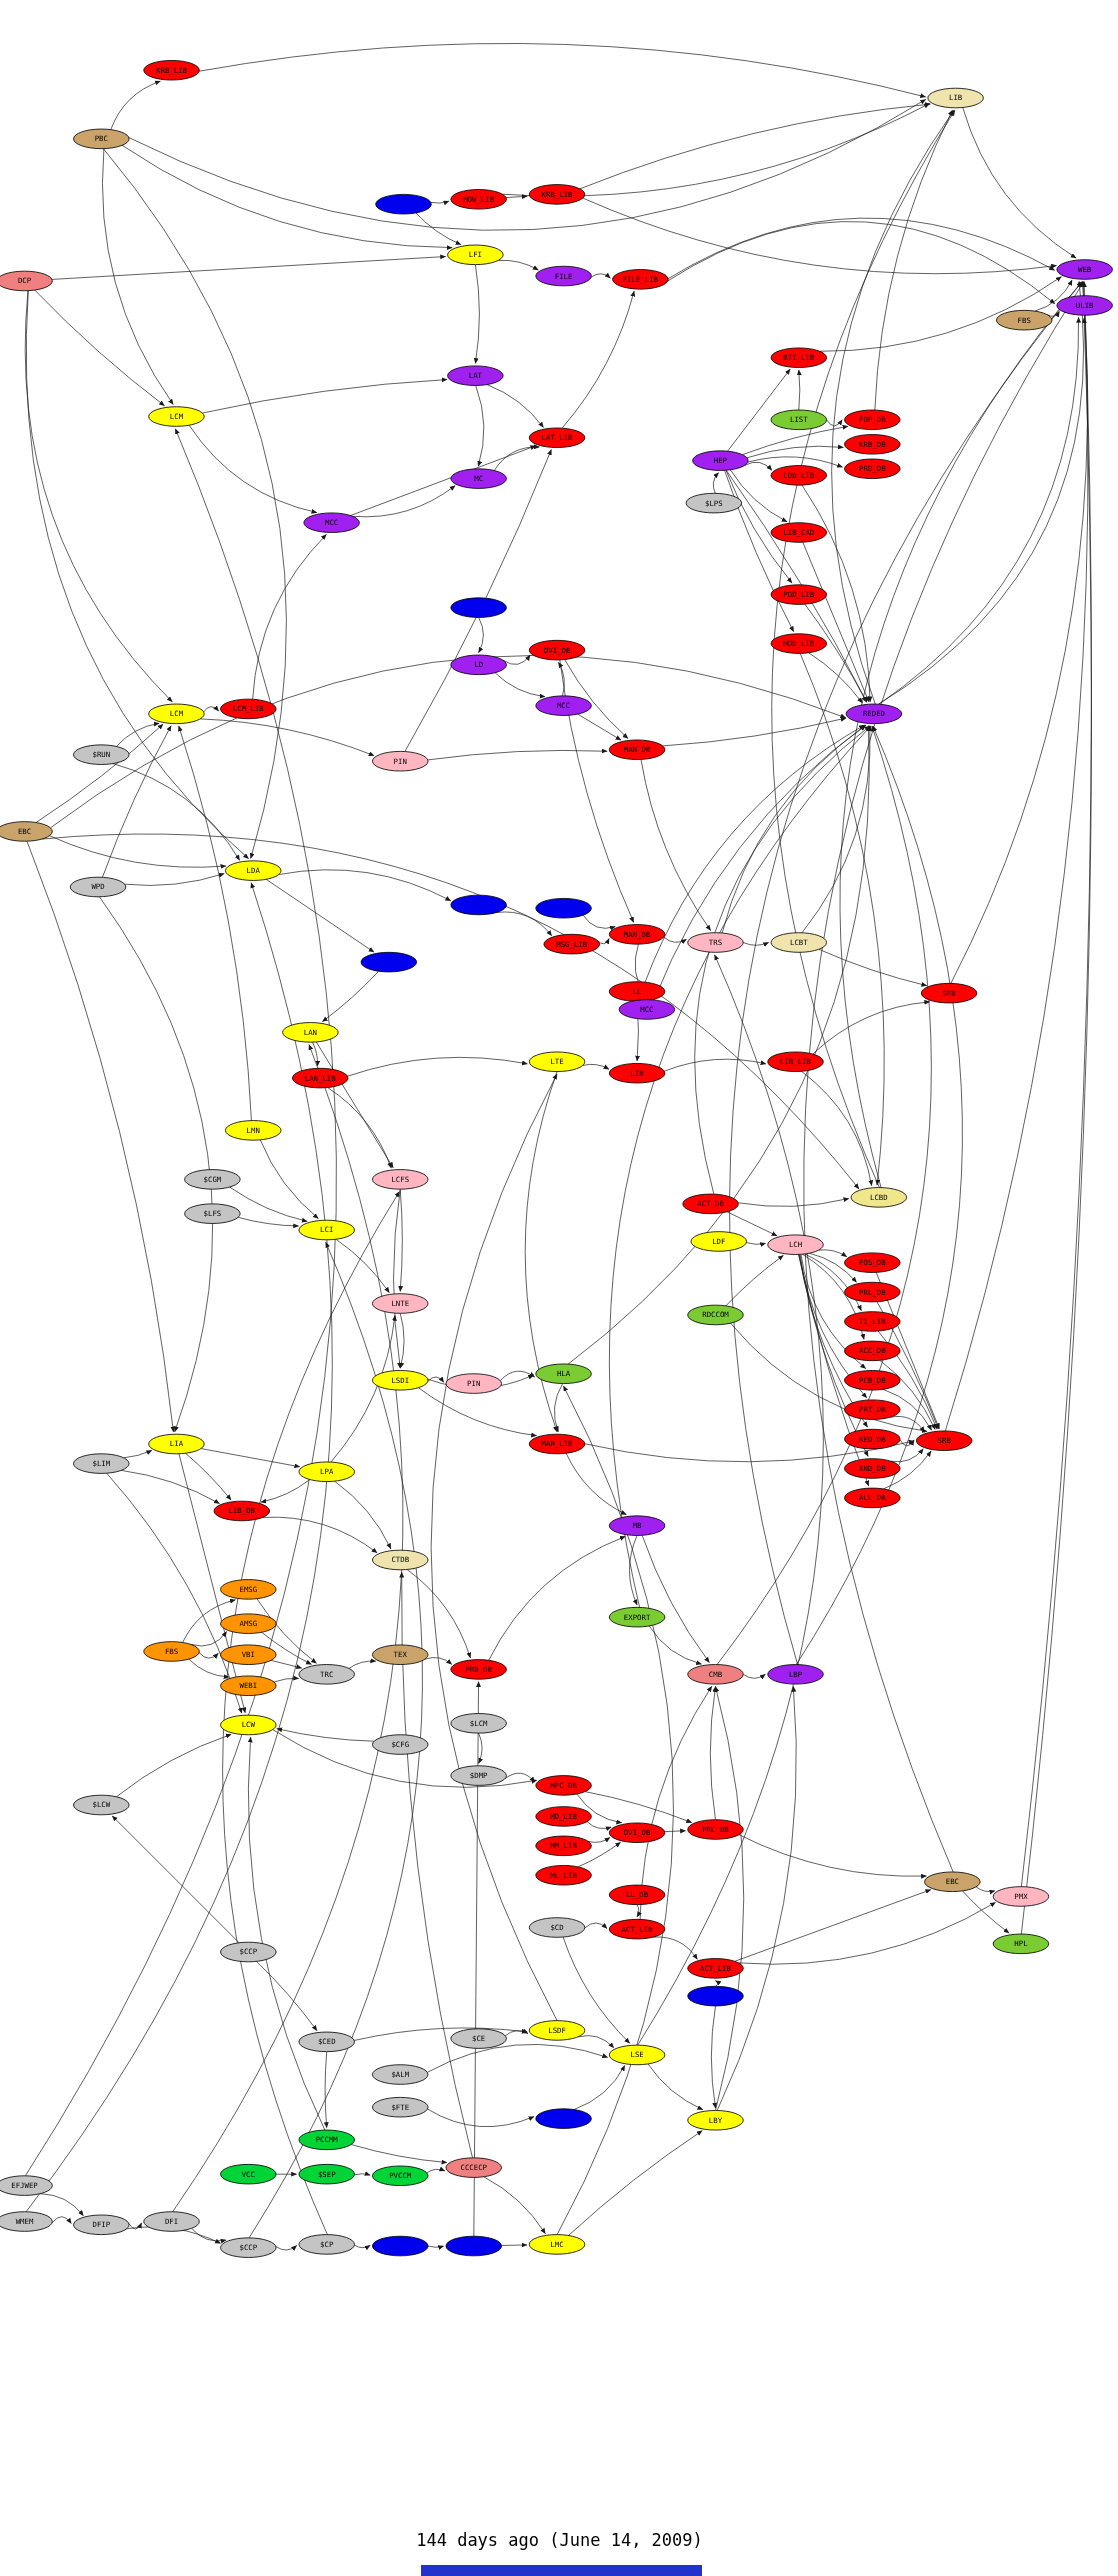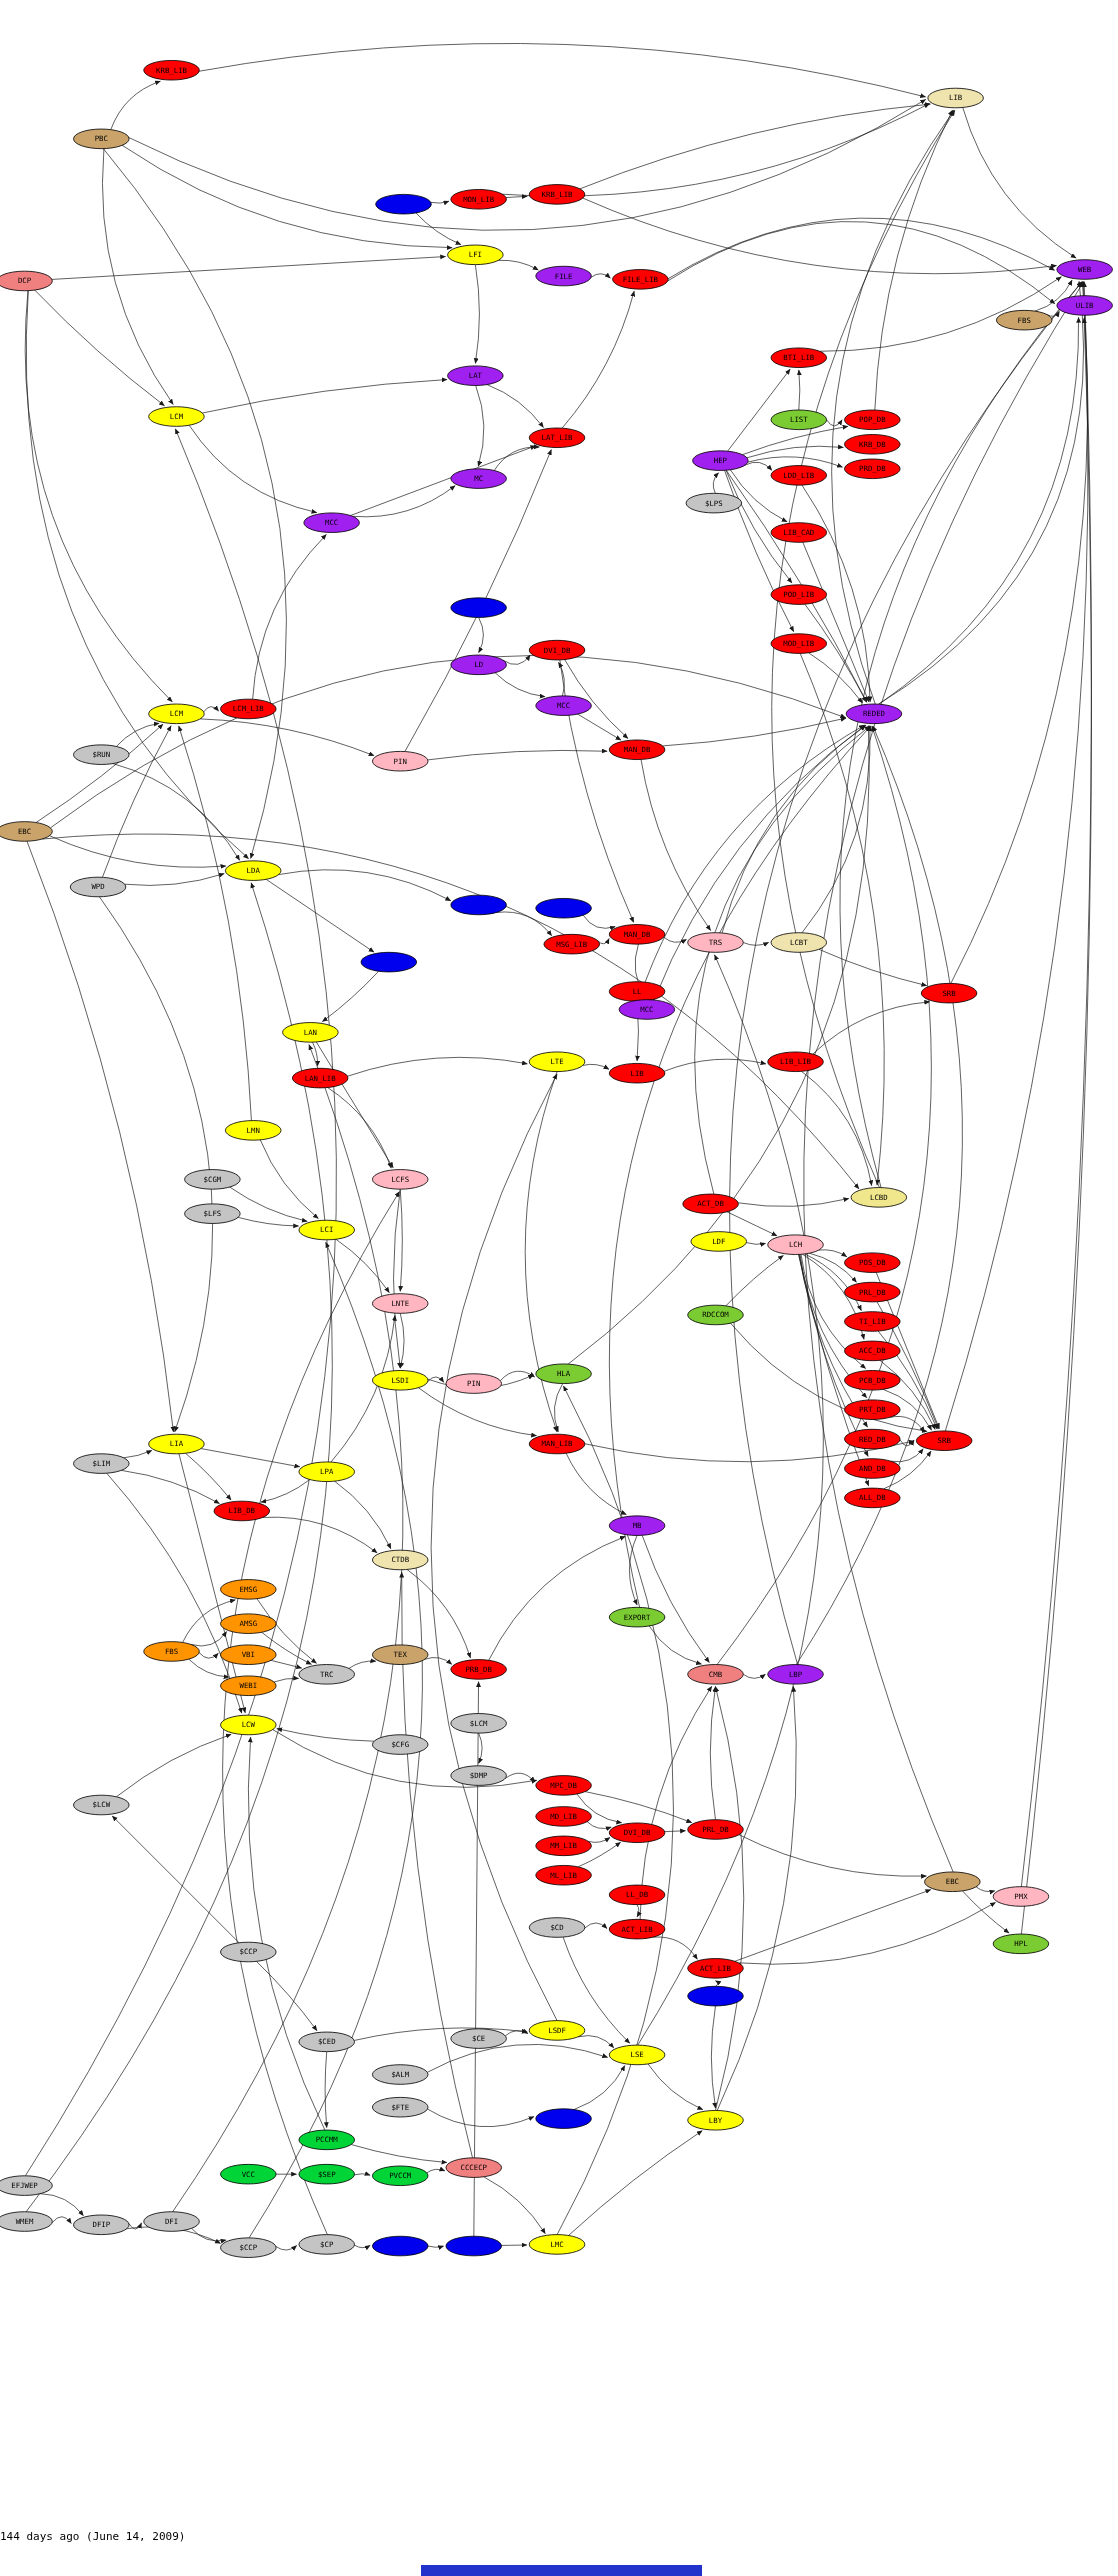--- a/index.html
+++ b/index.html
@@ -2,22 +2,22 @@
 <html style="font-size:13px"><head>
 <meta charset="utf-8">
 <style>
   html,body{margin:0;padding:0;background:#ffffff;}
   body{width:1119px;height:2576px;position:relative;font-family:"Liberation Sans",sans-serif;overflow:hidden;}
   #graph-wrap{position:absolute;left:0;top:0;width:1119px;height:2576px;}
   svg{display:block;}
   .edge{fill:none;stroke:#1a1a1a;stroke-width:0.85;}
   .node-ellipse{stroke:#000;stroke-width:1;}
   .node-label{font-family:"DejaVu Sans Mono",monospace;font-size:9px;fill:#000;text-anchor:middle;pointer-events:none;}
-  #footer-caption{position:absolute;left:0;top:2530px;width:100%;
-    font-family:"DejaVu Sans Mono",monospace;font-size:11px;color:#000;}
+  #footer-caption{position:absolute;left:0;top:2530px;width:100%;text-align:center;
+    font-family:"DejaVu Sans Mono",monospace;font-size:17px;color:#000;}
   #timeline-bar{position:absolute;}
 </style>
 </head>
 <body>
 
 <div id="graph-wrap">
   <svg id="graph-svg" width="1119" height="2576" viewBox="0 0 1370 3154" xmlns="http://www.w3.org/2000/svg">
       <defs>
         <marker id="arrow" markerUnits="userSpaceOnUse" markerWidth="8" markerHeight="7" refX="6.5" refY="3" orient="auto">
           <path d="M0,0 L7,3 L0,6 z" fill="#1a1a1a"></path>

